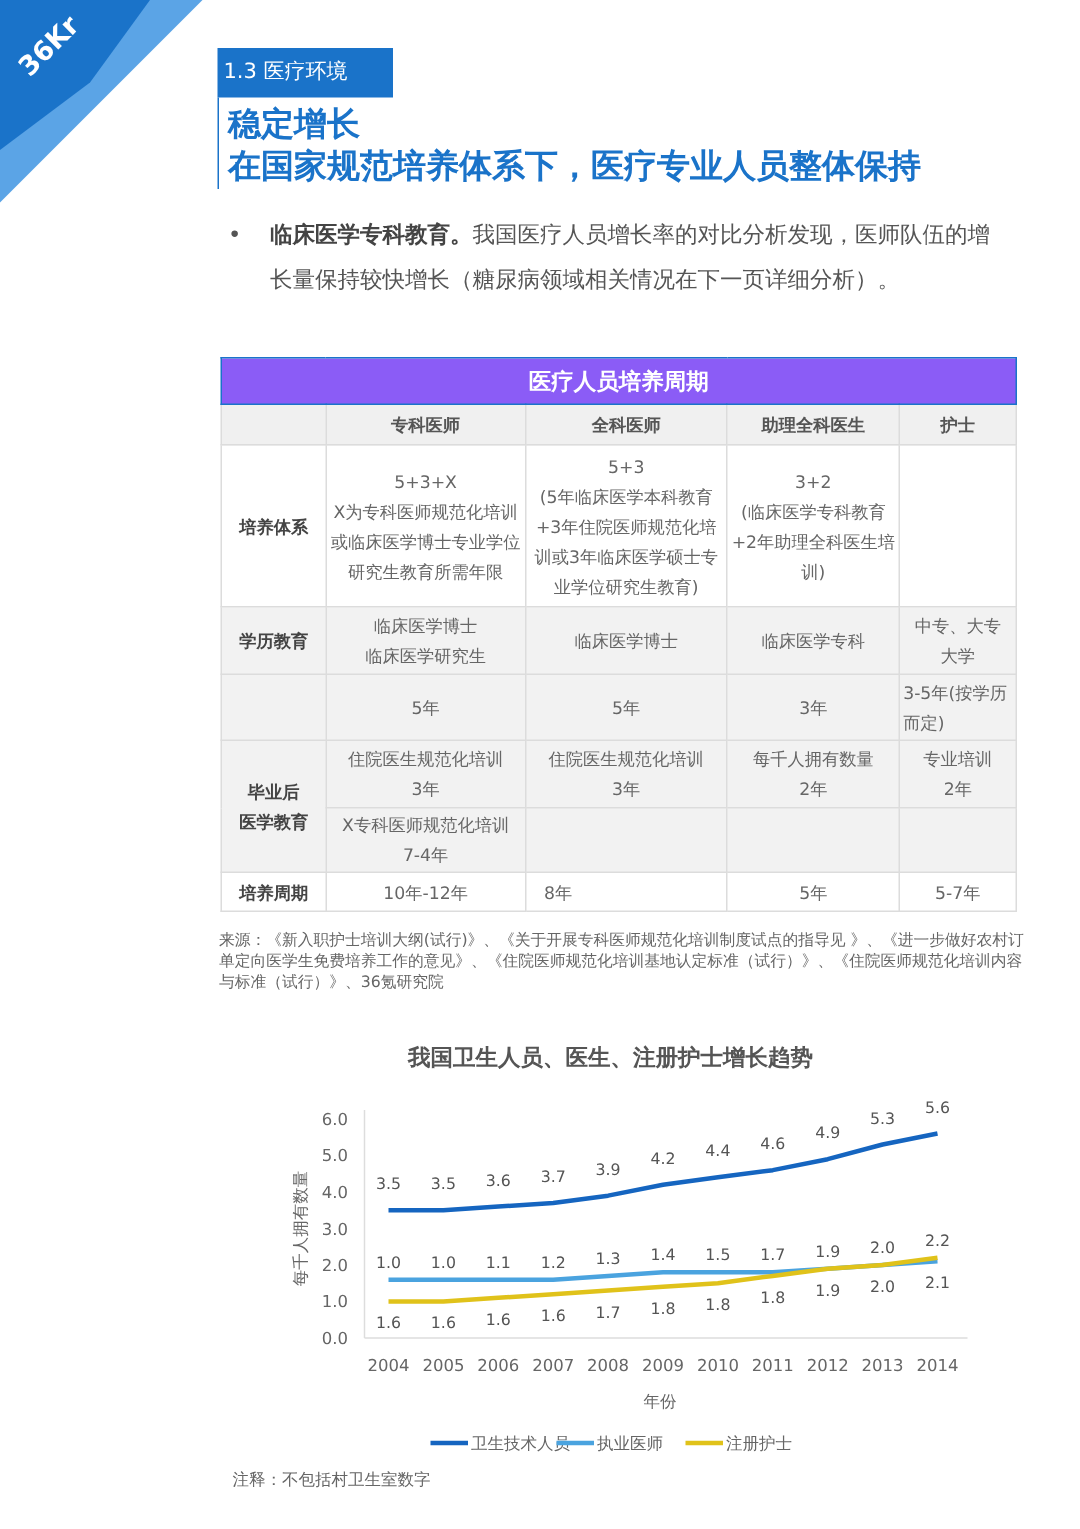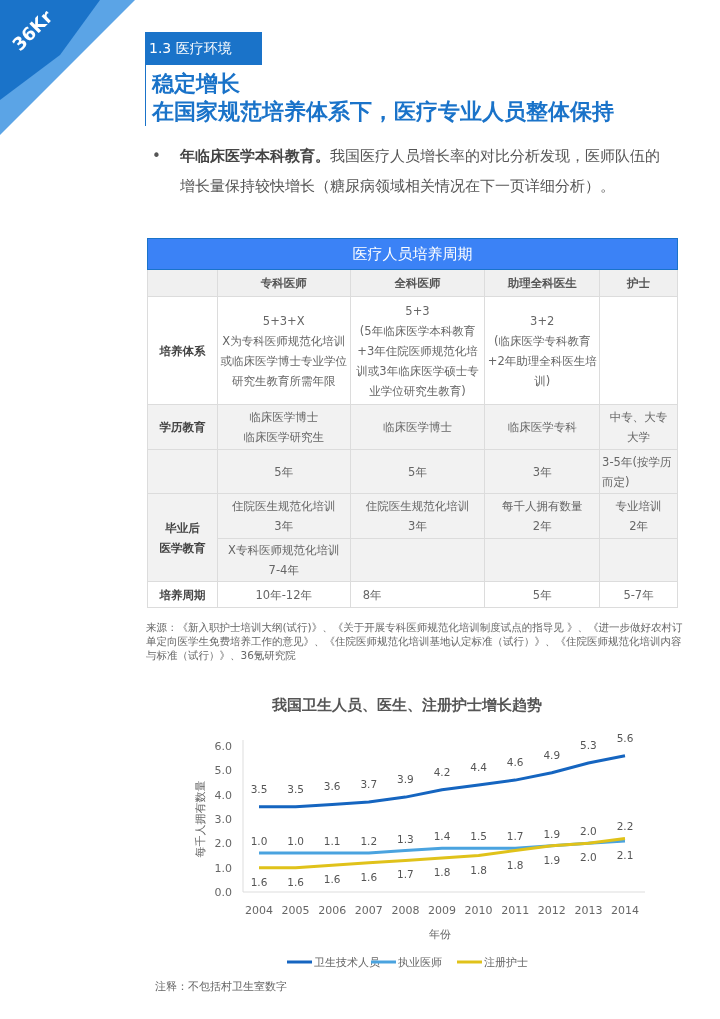--- a/index.html
+++ b/index.html
@@ -9,21 +9,21 @@
   .tag { position:absolute; left:145px; top:32px; height:33px; width:117px; background:#1a73c9;
          color:#fff; font-size:14px; line-height:33px; padding-left:4px; box-sizing:border-box; }
   .title-wrap { position:absolute; left:145px; top:65px; width:540px; border-left:1px solid #1a73c9; padding-left:6px; }
   .title { color:#1a73c9; font-size:22px; line-height:28px; font-weight:bold; margin-top:5px; }
   .bullet { position:absolute; left:152px; top:141px; width:520px; font-size:15px; line-height:30px; color:#555; }
   .bullet .dot { position:absolute; left:0; top:0; }
   .bullet .text { margin-left:28px; }
   .bullet b { color:#444; }
   table.tt { position:absolute; left:147px; top:238px; width:531px; border-collapse:collapse; font-size:11.5px; color:#666; }
   table.tt td, table.tt th { border:1px solid #dcdcdc; text-align:center; vertical-align:middle; line-height:20px; padding:1px 2px; }
-  table.tt .cap { background:#3b82f6; color:#fff; font-size:15px; font-weight:normal; height:28px; border-color:#1a73c9; }
+  table.tt .cap { background:#8b5cf6; color:#fff; font-size:15px; font-weight:bold; height:28px; border-color:#1a73c9; }
   table.tt .hdr th { background:#f0f0f0; color:#555; font-weight:bold; height:24px; }
   table.tt .rh { font-weight:bold; color:#444; }
   table.tt .gray td { background:#f2f2f2; }
   .src1 { position:absolute; left:146px; top:620px; width:545px; font-size:10.5px; line-height:14px; color:#666; }
   .chart { position:absolute; left:0; top:680px; width:720px; height:300px; }
   .src2 { position:absolute; left:155px; top:980px; font-size:11px; line-height:13px; color:#666; }
 </style>
 </head>
 <body>
 
@@ -38,21 +38,21 @@
 <div class="tag">1.3 医疗环境</div>
 <div class="title-wrap">
   <div class="title">
     <div>稳定增长</div>
     <div>在国家规范培养体系下，医疗专业人员整体保持</div>
   </div>
 </div>
 
 <div class="bullet">
   <span class="dot">•</span>
-  <div class="text"><b>年临床医学本科教育。</b><span>我国医疗人员增长率的对比分析发现，医师队伍的增长量保持较快增长（糖尿病领域相关情况在下一页详细分析）。</span></div>
+  <div class="text"><b>临床医学专科教育。</b><span>我国医疗人员增长率的对比分析发现，医师队伍的增长量保持较快增长（糖尿病领域相关情况在下一页详细分析）。</span></div>
 </div>
 
 <table class="tt">
   <colgroup>
       <col style="width:70px">
       <col style="width:133px">
       <col style="width:135px">
       <col style="width:115px">
       <col style="width:78px">
     </colgroup>

